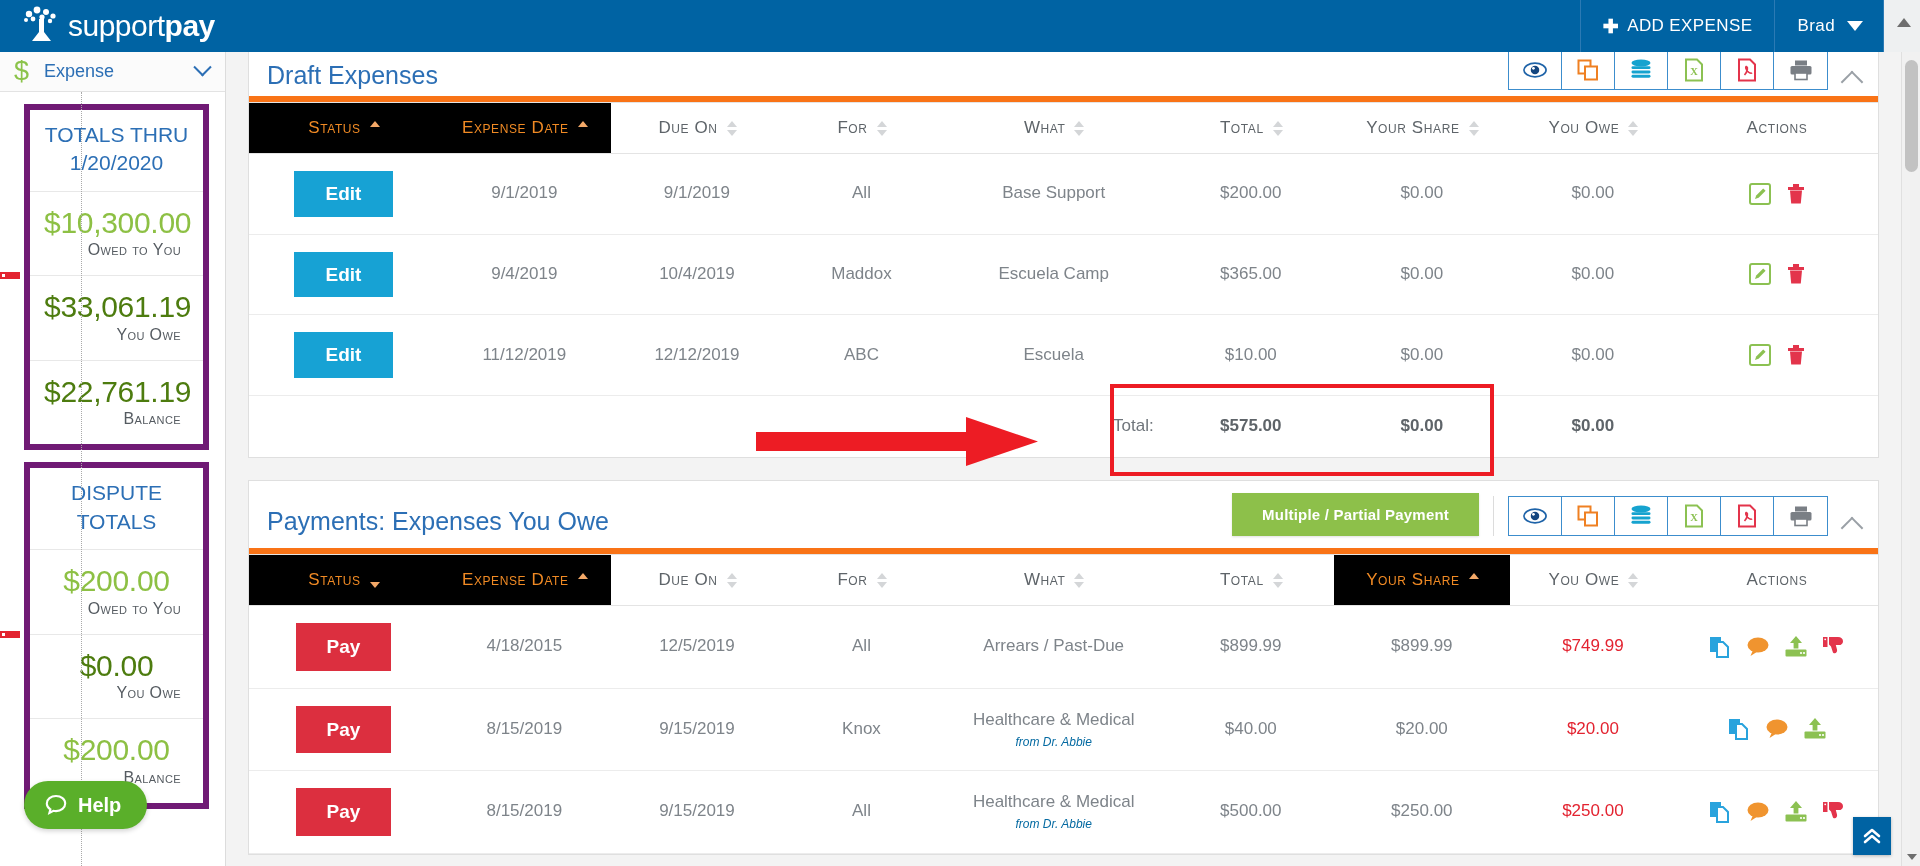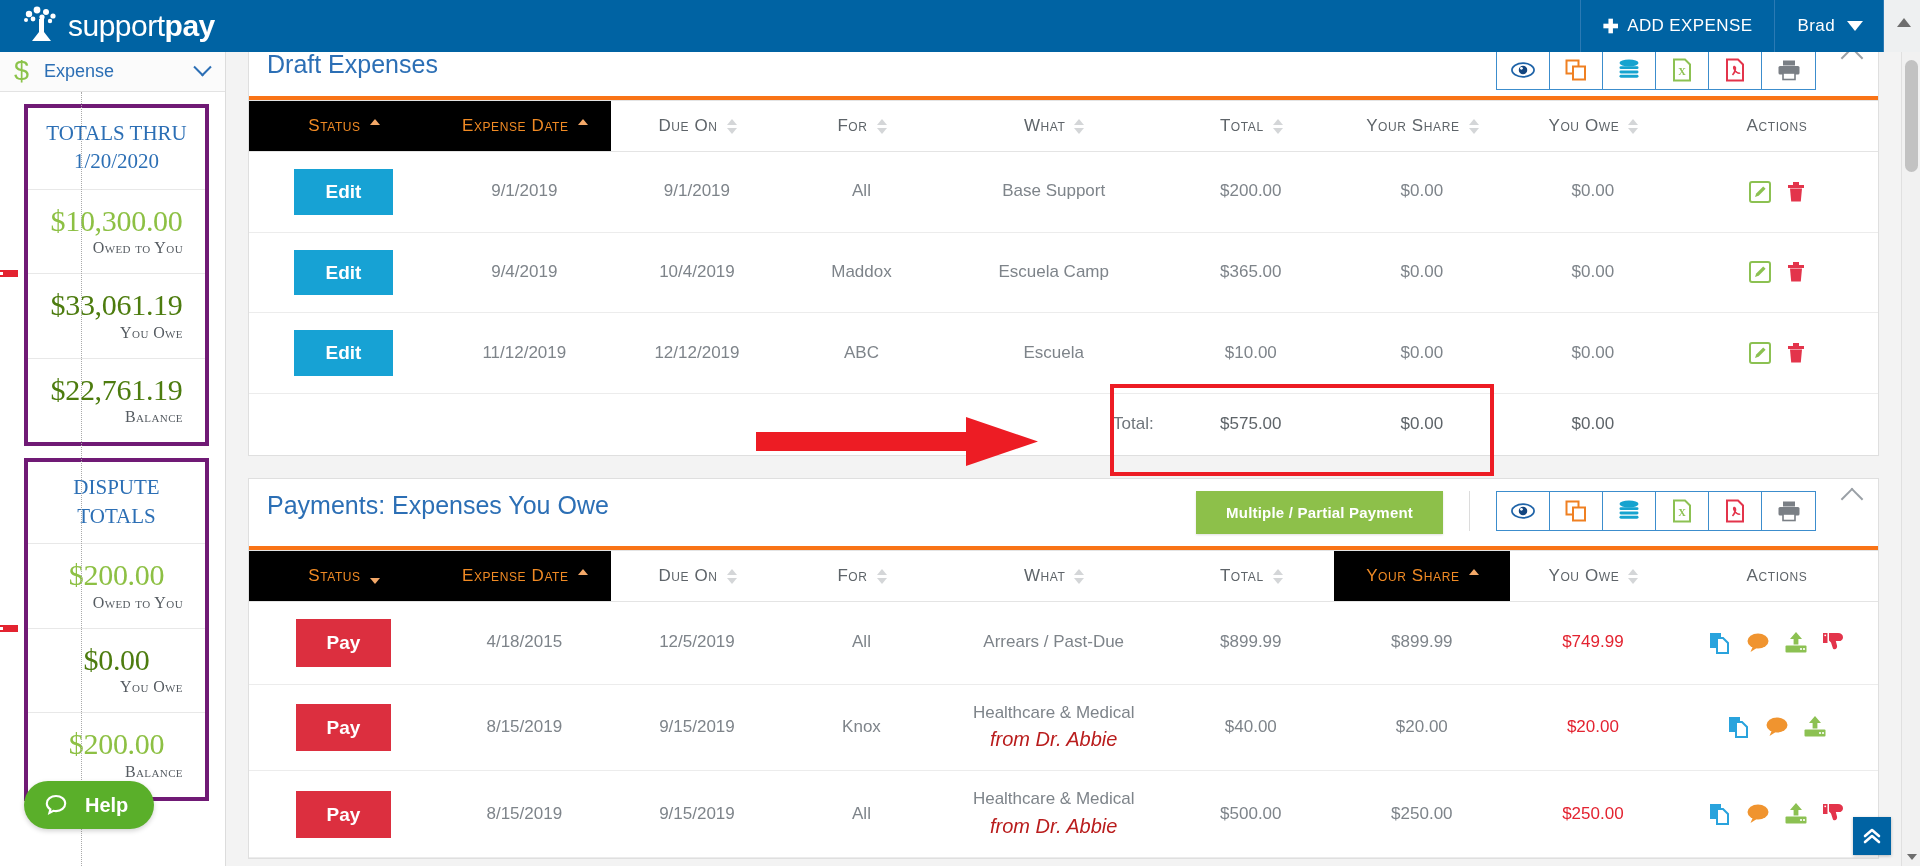--- a/index.html
+++ b/index.html
@@ -73,23 +73,23 @@
     border-bottom: 2.4px solid #2c6fb5;
     transform: rotate(45deg) translate(-3px,-3px);
   }
   .dotted-line {
     position: absolute; left: 81px; top: 40px; bottom: 0;
     border-left: 1px dotted #a9a9a9;
     z-index: 3;
   }
   .card {
     margin: 12px 16px 0 24px;
-    border: 4px solid #701a75;
+    border: 6px solid #701a75;
     background: #fff;
-    position: relative; z-index: 2; font-family: Liberation Serif, serif;
+    position: relative; z-index: 2;
   }
   .card-title {
     text-align: center; color: #2c6fb5;
     font-size: 21px; line-height: 1.35;
     padding: 11px 4px 13px;
     border-bottom: 1px solid #e8e8e8;
   }
   .amt-block { padding: 14px 14px 16px; position: relative; }
   .amt-block + .amt-block { border-top: 1px solid #e8e8e8; }
   .amt {
@@ -112,45 +112,44 @@
     width:3px;height:3px;background:#fff;
   }
 
   
   .help-pill {
     position: absolute; left: 24px; bottom: 37px;
     background: #5aaf2a;
     color: #fff; font-size: 20px; font-weight: 700;
     border-radius: 28px;
     padding: 12px 26px 12px 20px;
-    display: flex; align-items: center; gap: 17px;
+    display: flex; align-items: center; gap: 10px;
     z-index: 20;
     box-shadow: 0 2px 5px rgba(0,0,0,.18);
   }
 
   
   .main {
     position: absolute; top: 52px; left: 226px;
     width: 1675px; height: 814px;
     background: #f3f3f3;
     overflow: hidden;
   }
   .panel {
     background: #fff;
     border: 1px solid #dfdfdf;
     margin: 0 22px;
   }
 
   .panel-head {
     position: relative;
-    display: flex; align-items: flex-start;
+    display: flex; align-items: flex-end;
     padding: 12px 14px 12px 18px;
-    border-bottom: 4px solid #f97316;
+    border-bottom: 6px solid #f97316;
     min-height: 62px;
-    gap: 12px;
   }
   .panel-title { color: #2c6fb5; font-size: 25px; }
   .head-spacer { flex: 1; }
 
   .green-btn {
     background: #8dc04a; color: #fff;
     font-size: 15px; font-weight: 700;
     padding: 13px 30px; white-space: nowrap;
     letter-spacing: .2px;
     box-shadow: 0 1px 2px rgba(0,0,0,.12);
@@ -229,40 +228,40 @@
   tbody td {
     text-align: center;
     font-size: 17px; color: #7e848a;
     padding: 17px 6px;
     border-bottom: 1px solid #ececec;
     vertical-align: middle;
     line-height: 1.35;
   }
   td.money { font-size: 17px; }
   td.owe-red { color: #e32330; }
-  .sub-it { display: block; font-style: italic; font-size: 20px; color: #b91c1c; margin-top: 2px; }
+  .sub-it { display: block; font-style: italic; font-size: 12px; color: #0369a1; margin-top: 2px; }
 
   .btn-edit {
     display: inline-block; background: #17a2d4; color: #fff;
     font-size: 19px; font-weight: 700;
     padding: 10px 32px;
   }
   .btn-pay {
     display: inline-block; background: #dc2f3f; color: #fff;
     font-size: 19px; font-weight: 700;
     padding: 11px 31px;
   }
   .act-wrap { display: flex; align-items: center; justify-content: center; gap: 14px; }
 
   .total-row td {
     border-bottom: none; padding: 19px 6px;
     font-size: 17px; color: #6f757b;
   }
   .total-row td.lbl-total { text-align: right; padding-right: 14px; }
-  .total-row td b { font-weight: 400; color:#5e6469; }
+  .total-row td b { font-weight: 700; color:#5e6469; }
 
   
   col.c-status { width: 11.6%; }
   col.c-exp    { width: 10.6%; }
   col.c-due    { width: 10.6%; }
   col.c-for    { width: 9.6%; }
   col.c-what   { width: 14.0%; }
   col.c-total  { width: 10.2%; }
   col.c-share  { width: 10.8%; }
   col.c-owe    { width: 10.2%; }

